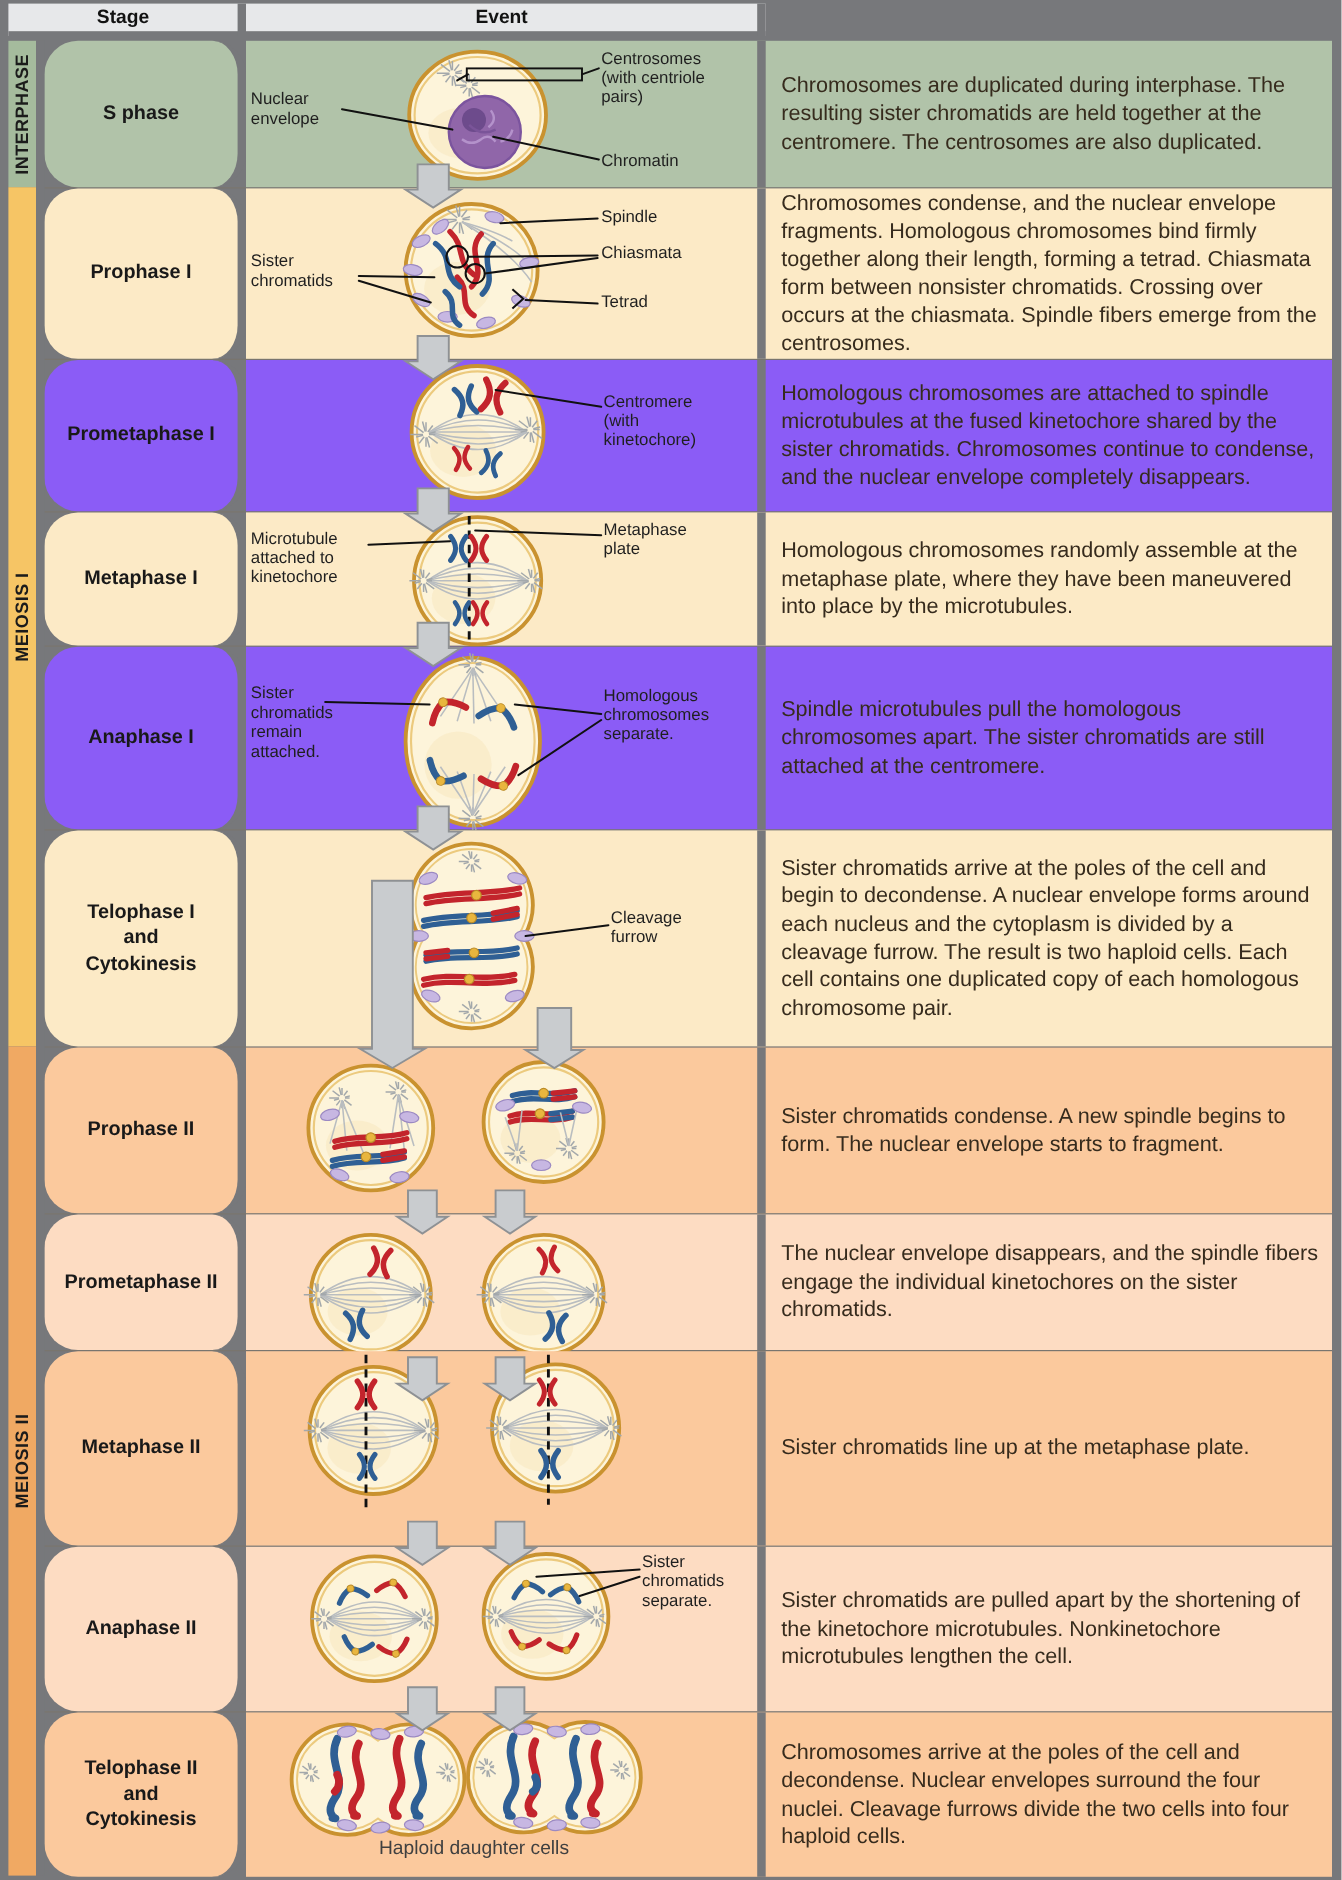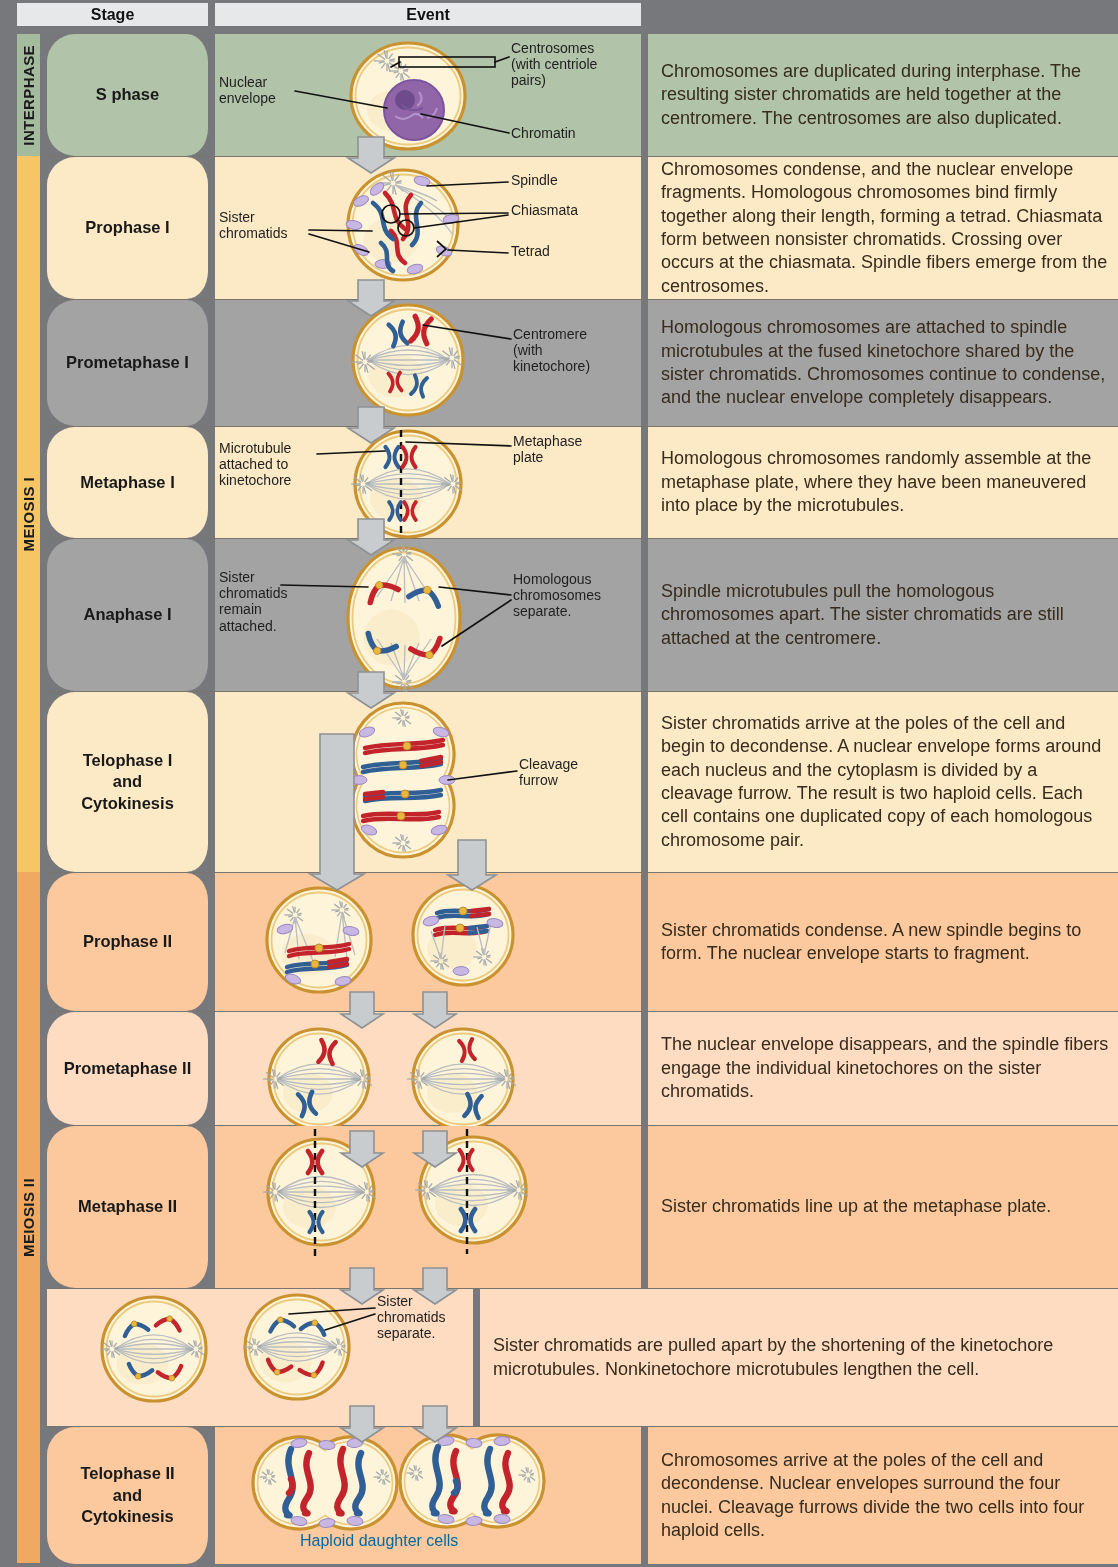--- a/index.html
+++ b/index.html
@@ -1,19 +1,19 @@
 <!DOCTYPE html>
 <html><head>
 <meta charset="utf-8">
 <style>
   html,body{margin:0;padding:0;background:#fff;}
   *{box-sizing:border-box;}
   .frame{
     width:1118px;height:1567px;background:#77787b;
-    padding:3px 8px 4px 17px;
+    padding:3px 8px 4px 7px;
     font-family:"Liberation Sans",sans-serif;
     position:relative;overflow:hidden;
   }
   .inner{width:1103px;height:1560px;}
   
   .hdr{display:flex;height:31px;}
   .hcell{
     background:#e7e8ea;height:27px;border-bottom:4px solid #77787b;
     display:flex;align-items:center;justify-content:center;
     font-weight:bold;font-size:16px;color:#121212;
@@ -32,36 +32,36 @@
   .band-m1{top:122px;height:716px;background:#f6c565;}
   .band-m2{top:838px;height:691px;background:#f0a963;}
   .band-div{position:absolute;left:23px;top:0;width:7px;height:1529px;background:#77787b;}
   .rows{margin-left:30px;width:1073px;}
   .row{display:flex;width:1073px;}
   .row + .row{border-top:1px solid rgba(125,112,90,.38);}
   .r0{height:122px}.r1{height:143px}.r2{height:127px}.r3{height:112px}.r4{height:153px}
   .r5{height:181px}.r6{height:139px}.r7{height:114px}.r8{height:163px}.r9{height:138px}.r10{height:138px}
   .bg-g{background:#b1c3a9}
   .bg-c1{background:#fceac6}
-  .bg-c2{background:#a3a3a3}
+  .bg-c2{background:#8b5cf6}
   .bg-p1{background:#fbc99d}
   .bg-p2{background:#fddcc2}
   .cell{height:100%;}
   .stage{
     width:168px;border-right:7px solid #77787b;
     display:flex;align-items:center;justify-content:center;text-align:center;
     font-weight:bold;font-size:16.5px;color:#191919;line-height:1.3;border-radius:28px;
   }
   .stage-label{white-space:pre-line;}
   .event{width:433px;border-right:7px solid #77787b;position:relative;}
   .event svg.illus{position:absolute;left:0;top:0;}
   .outcome{flex:1;display:flex;align-items:center;padding:0 10px 0 13px;}
   .outcome p{margin:0;font-size:18px;line-height:1.3;color:#362b1d;}
   .lbl{position:absolute;font-size:14px;line-height:1.16;color:#1f1f1f;white-space:pre-line;}
-  .lbl.ctr{white-space:nowrap;font-size:16px;color:#0369a1;}
+  .lbl.ctr{text-align:center;white-space:nowrap;font-size:16px;color:#404040;}
   .overlay{position:absolute;left:0;top:0;pointer-events:none;}
 </style>
 </head>
 <body>
 
 <div class="frame">
   <div class="inner">
     <div class="hdr">
       <div class="hcell hstage">Stage</div>
       <div class="hcell hevent">Event</div>
@@ -847,20 +847,23 @@
                   <path d="M 7.15 -11 C 1.1 -3.08 1.1 3.08 7.15 11" fill="none" stroke="#2f5f94" stroke-width="4.62" stroke-linecap="round"></path>
                 </g>
               </svg>
           </div>
           <div class="cell outcome bg-p1">
               <p>Sister chromatids line up at the metaphase plate.</p>
             </div>
         </div>
 
         <div class="row r9">
+          <div class="cell stage bg-p2">
+              <span class="stage-label">Anaphase II</span>
+            </div>
           <div class="cell event bg-p2">
             <svg class="illus" width="433" height="138" viewBox="0 0 433 138">
                 <ellipse cx="107" cy="60" rx="52" ry="52" fill="#fdf4da" stroke="#c9922f" stroke-width="3.2"></ellipse>
                 <ellipse cx="107" cy="60" rx="47.5" ry="47.5" fill="none" stroke="#ecca7e" stroke-width="1.8"></ellipse>
                 <ellipse cx="95.56" cy="74.56" rx="26" ry="20.8" fill="#f7e8bf" opacity="0.55"></ellipse>
                 <g>
                   <path d="M 68 60 Q 107 31.919999999999998 146 60" fill="none" stroke="#b9bdc0" stroke-width="1.3"></path>
                   <path d="M 68 60 Q 107 40.69499999999999 146 60" fill="none" stroke="#b9bdc0" stroke-width="1.3"></path>
                   <path d="M 68 60 Q 107 49.47 146 60" fill="none" stroke="#b9bdc0" stroke-width="1.3"></path>
                   <path d="M 68 60 Q 107 60 146 60" fill="none" stroke="#b9bdc0" stroke-width="1.3"></path>

